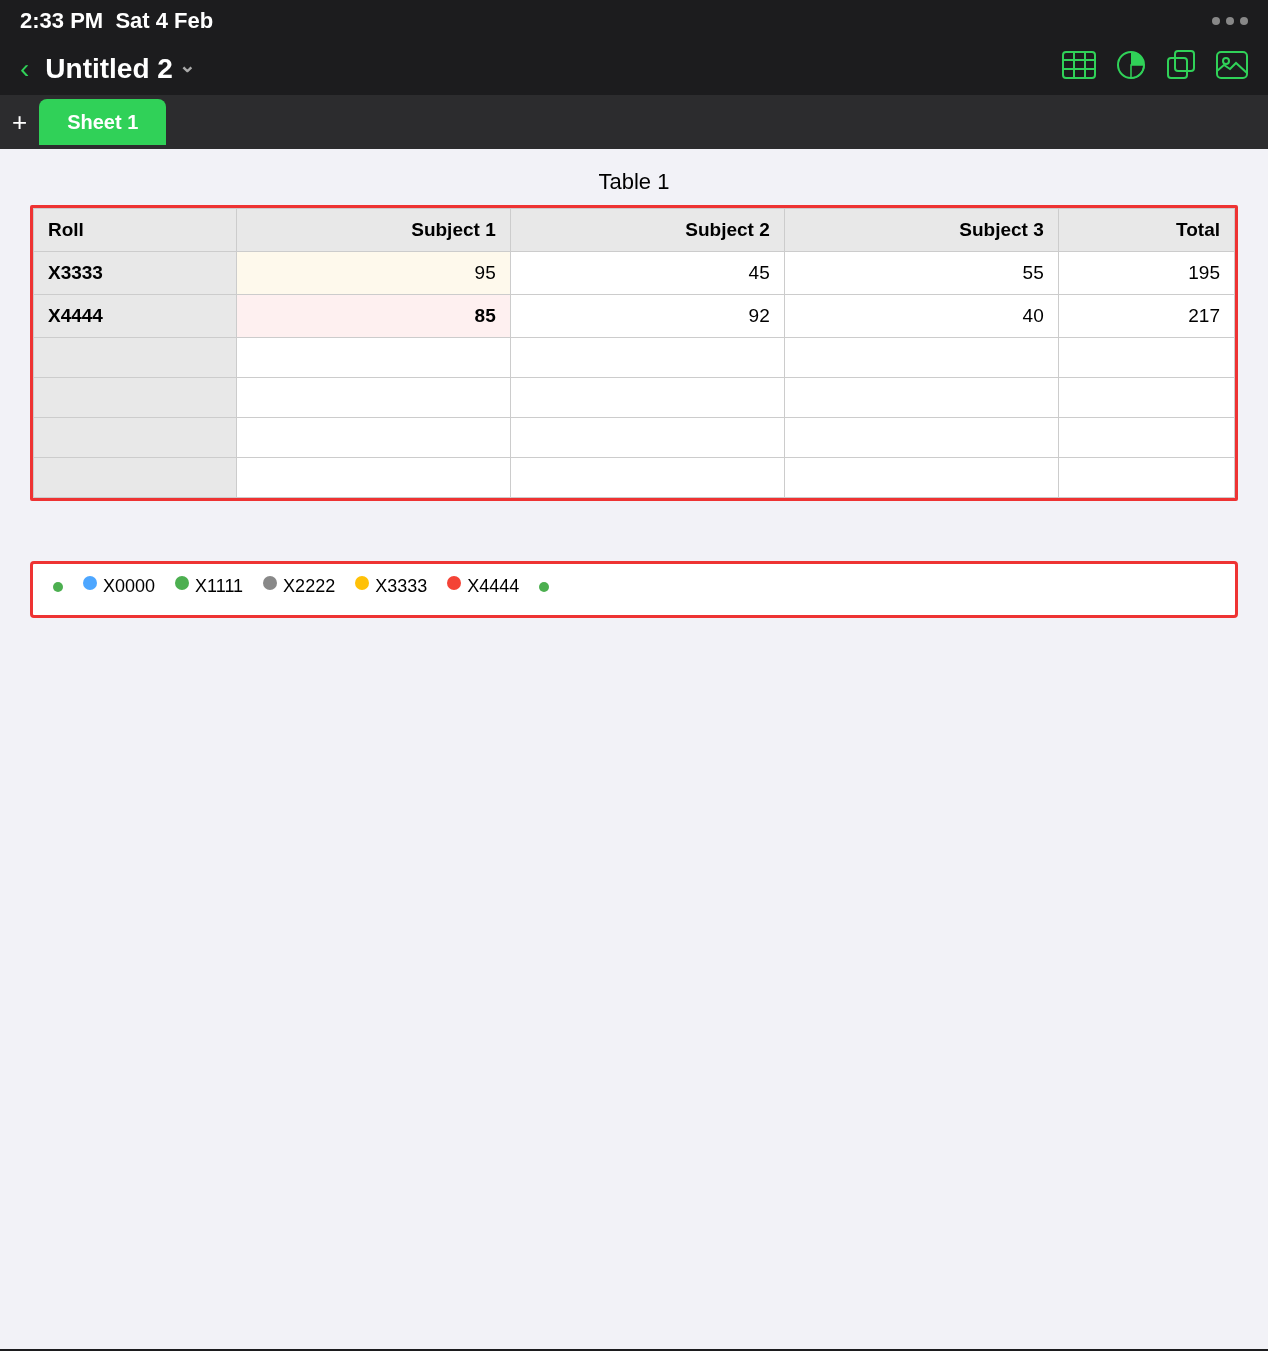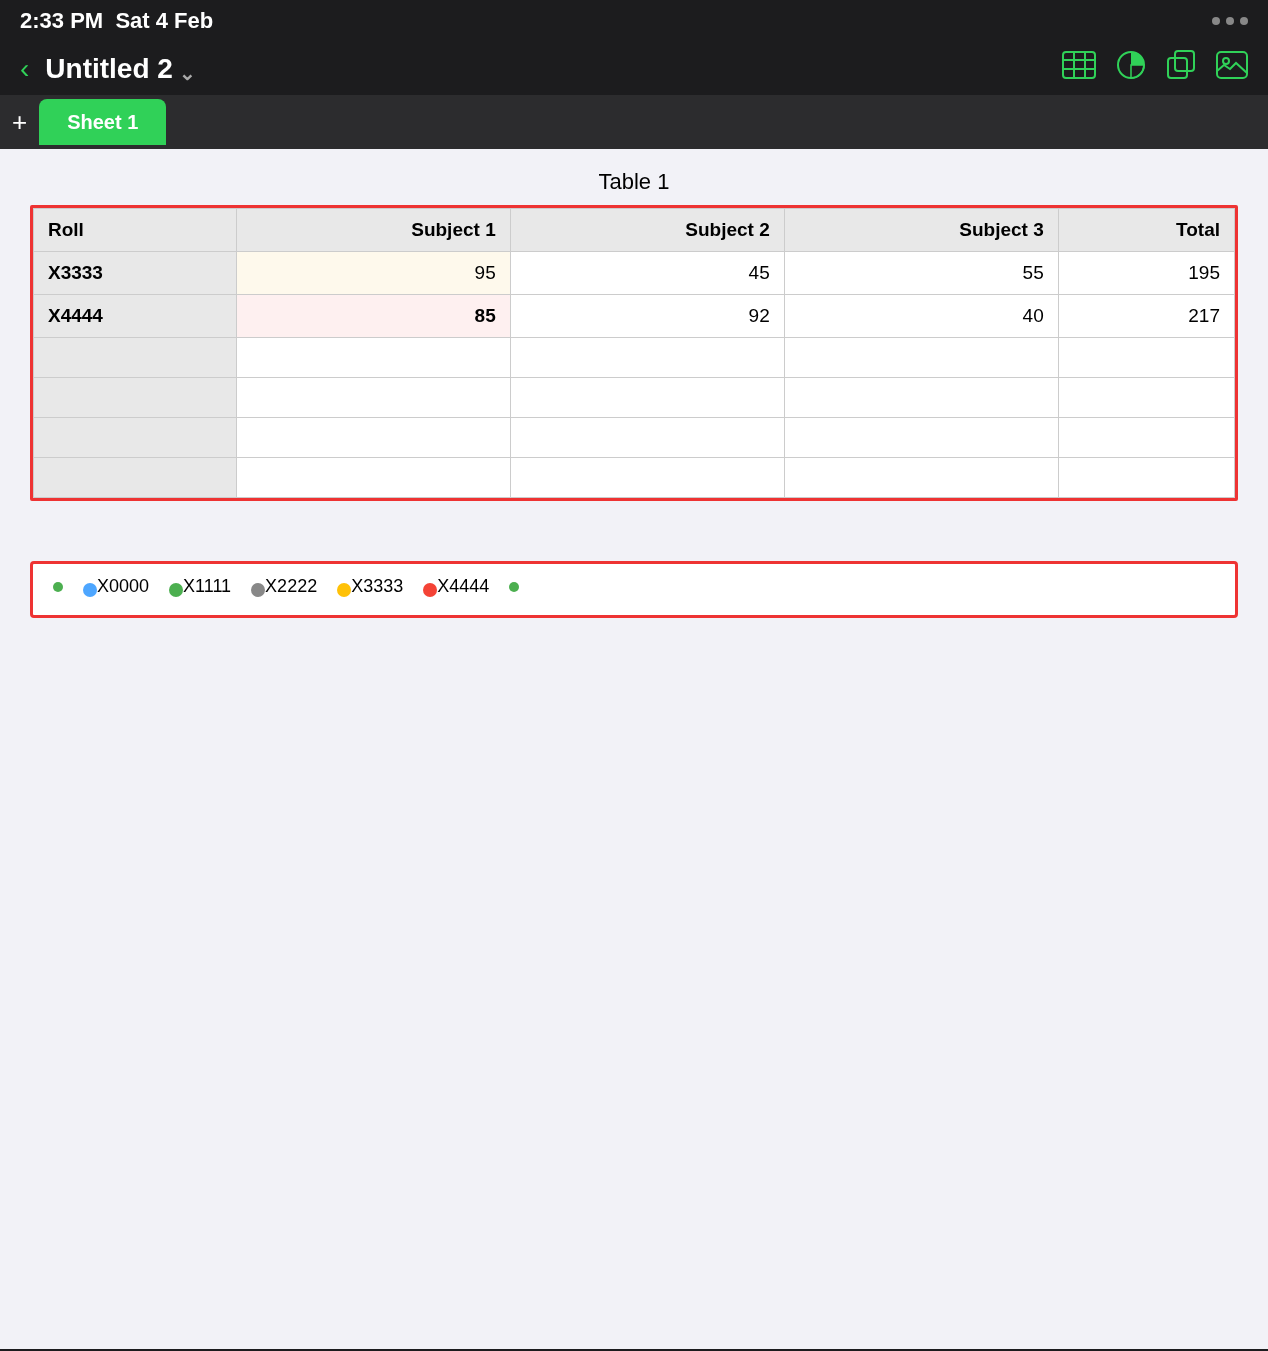--- a/index.html
+++ b/index.html
@@ -44,21 +44,21 @@
       color: #30d158;
       font-size: 28px;
       font-weight: 300;
       cursor: pointer;
     }
     .toolbar-title {
       color: #fff;
       font-size: 28px;
       font-weight: 700;
       display: flex;
-      align-items: flex-end;
+      align-items: flex-start;
       gap: 6px;
     }
     .toolbar-title .chevron {
       color: #aaa;
       font-size: 20px;
     }
     .toolbar-icons {
       margin-left: auto;
       display: flex;
       gap: 20px;
@@ -180,21 +180,22 @@
     }
     .legend-row {
       display: flex;
       align-items: center;
       gap: 20px;
       flex-wrap: wrap;
       margin-bottom: 6px;
     }
     .legend-item {
       display: flex;
-      align-items: flex-end;
+      align-items: flex-start;
+      gap: 6px;
       font-size: 18px;
     }
     .legend-dot {
       width: 14px;
       height: 14px;
       border-radius: 50%;
     }
     .context-menu-row {
       display: flex;
       gap: 18px;

